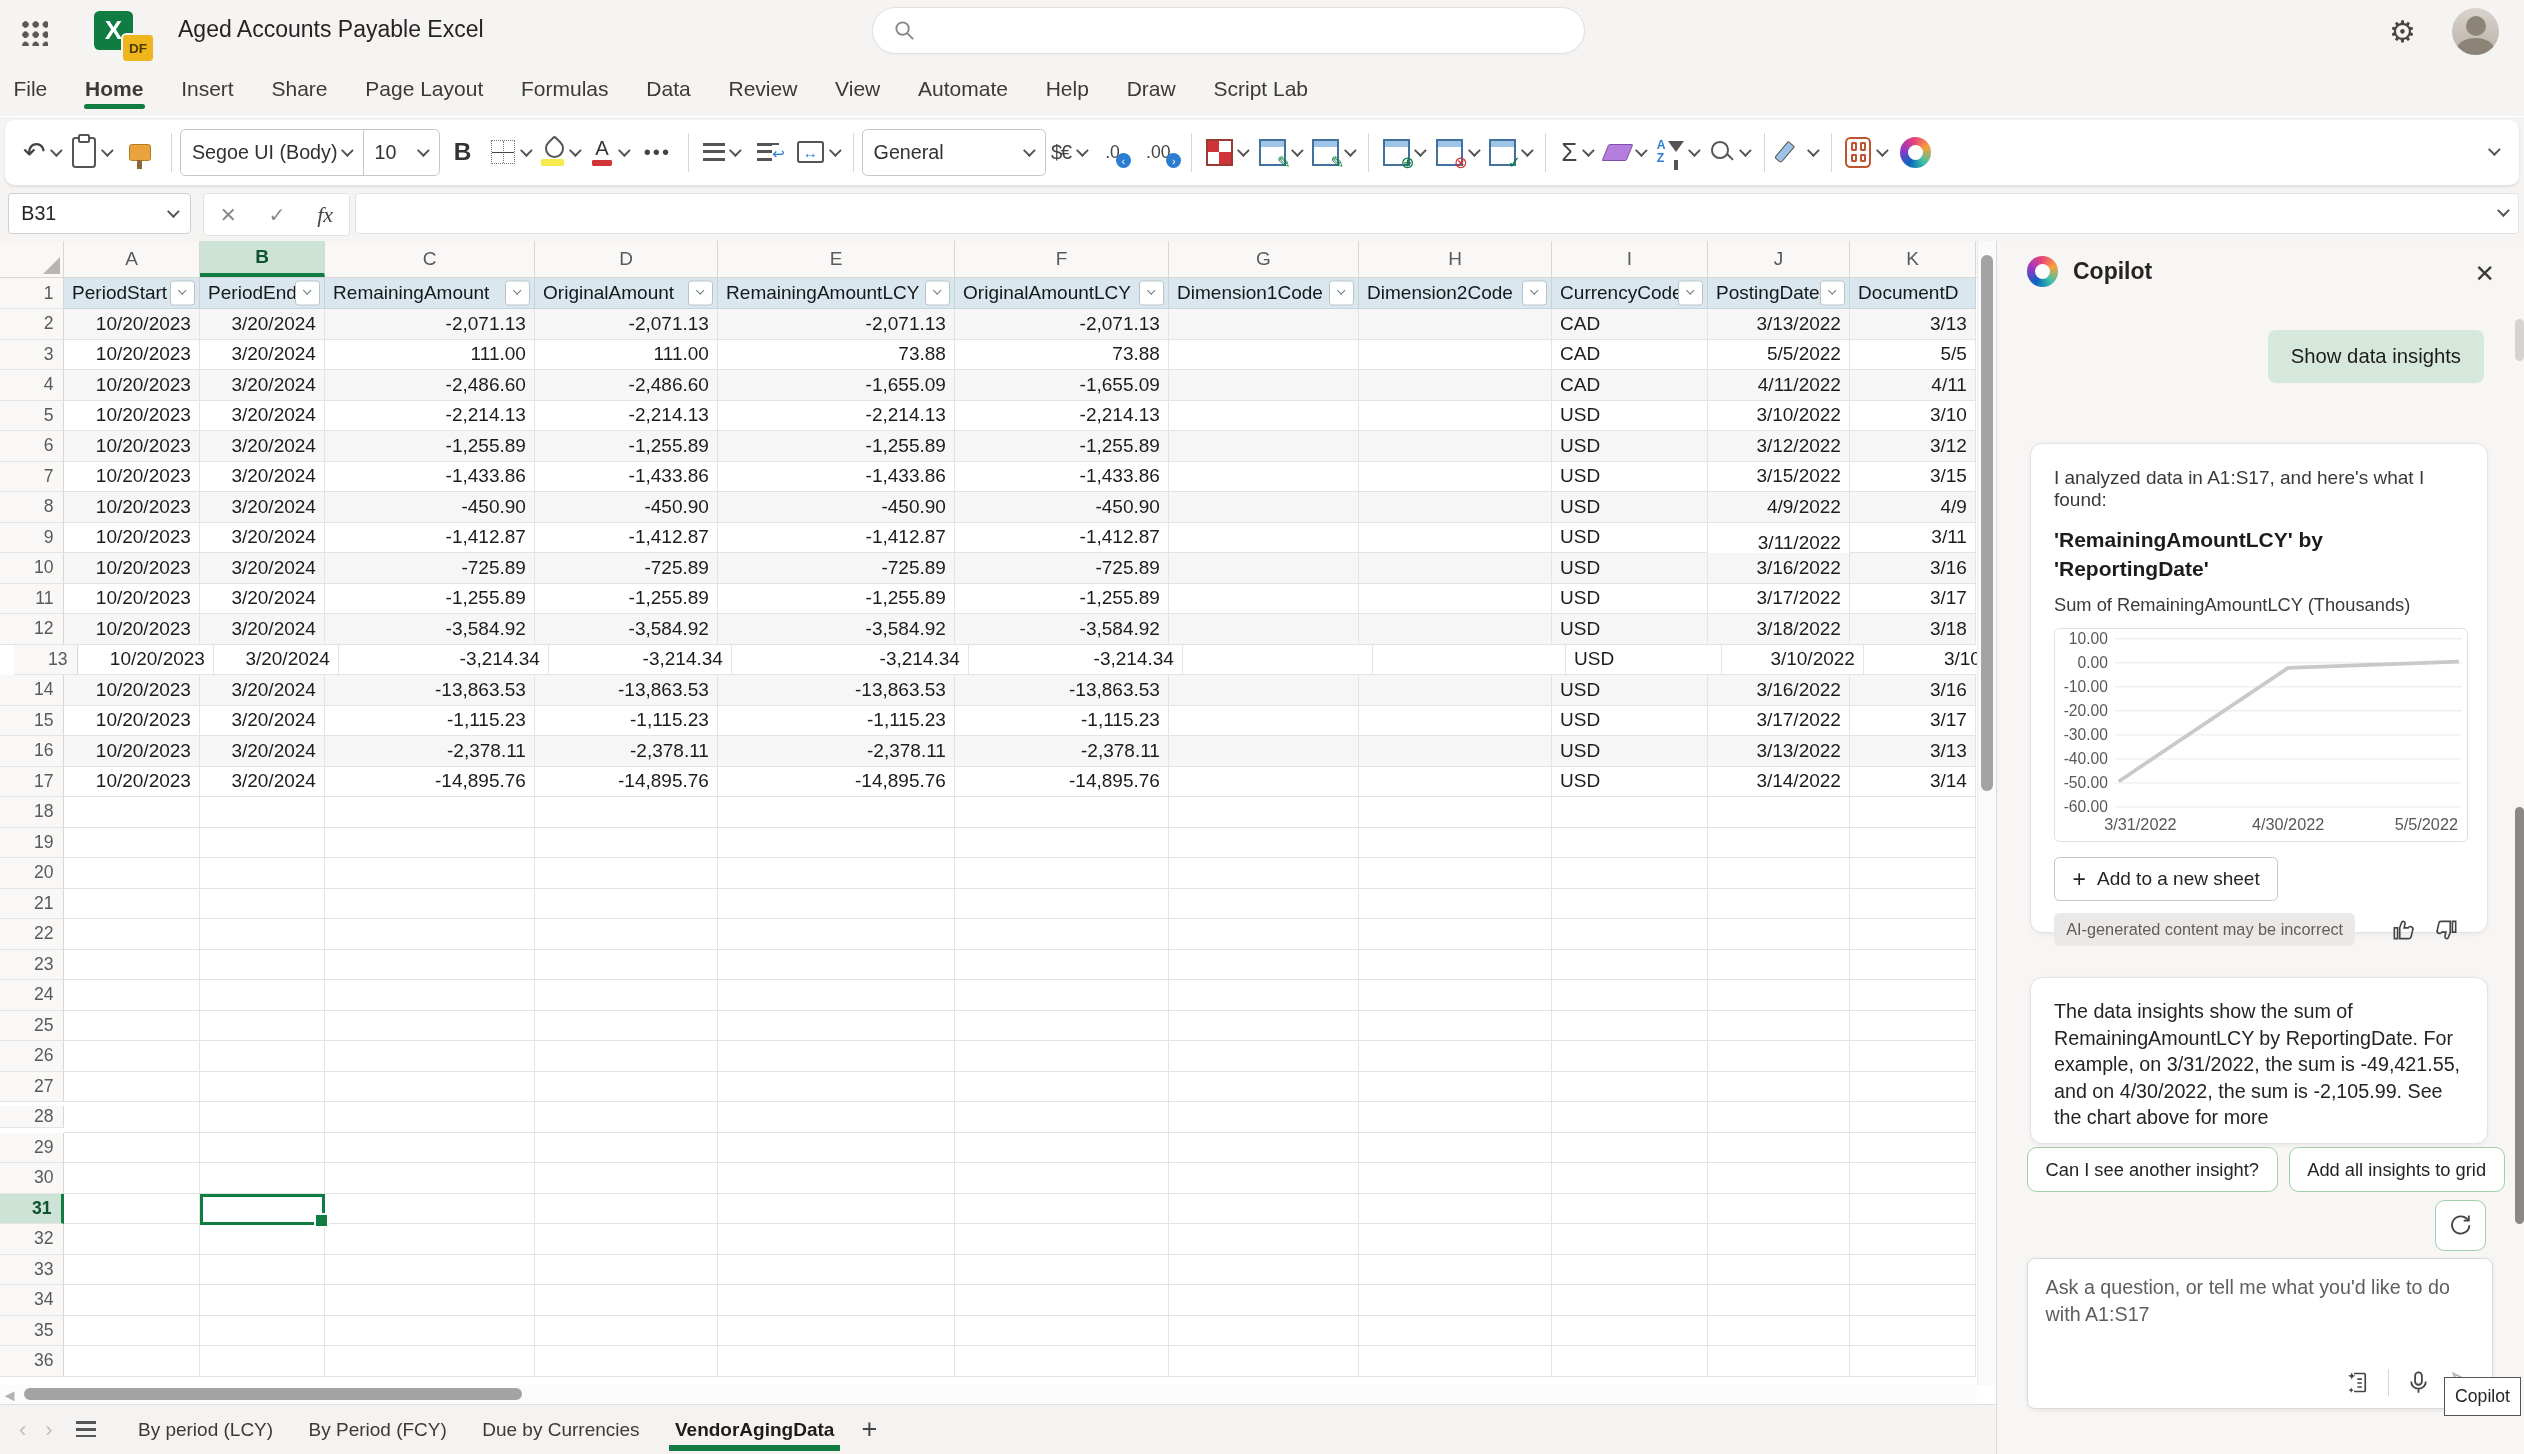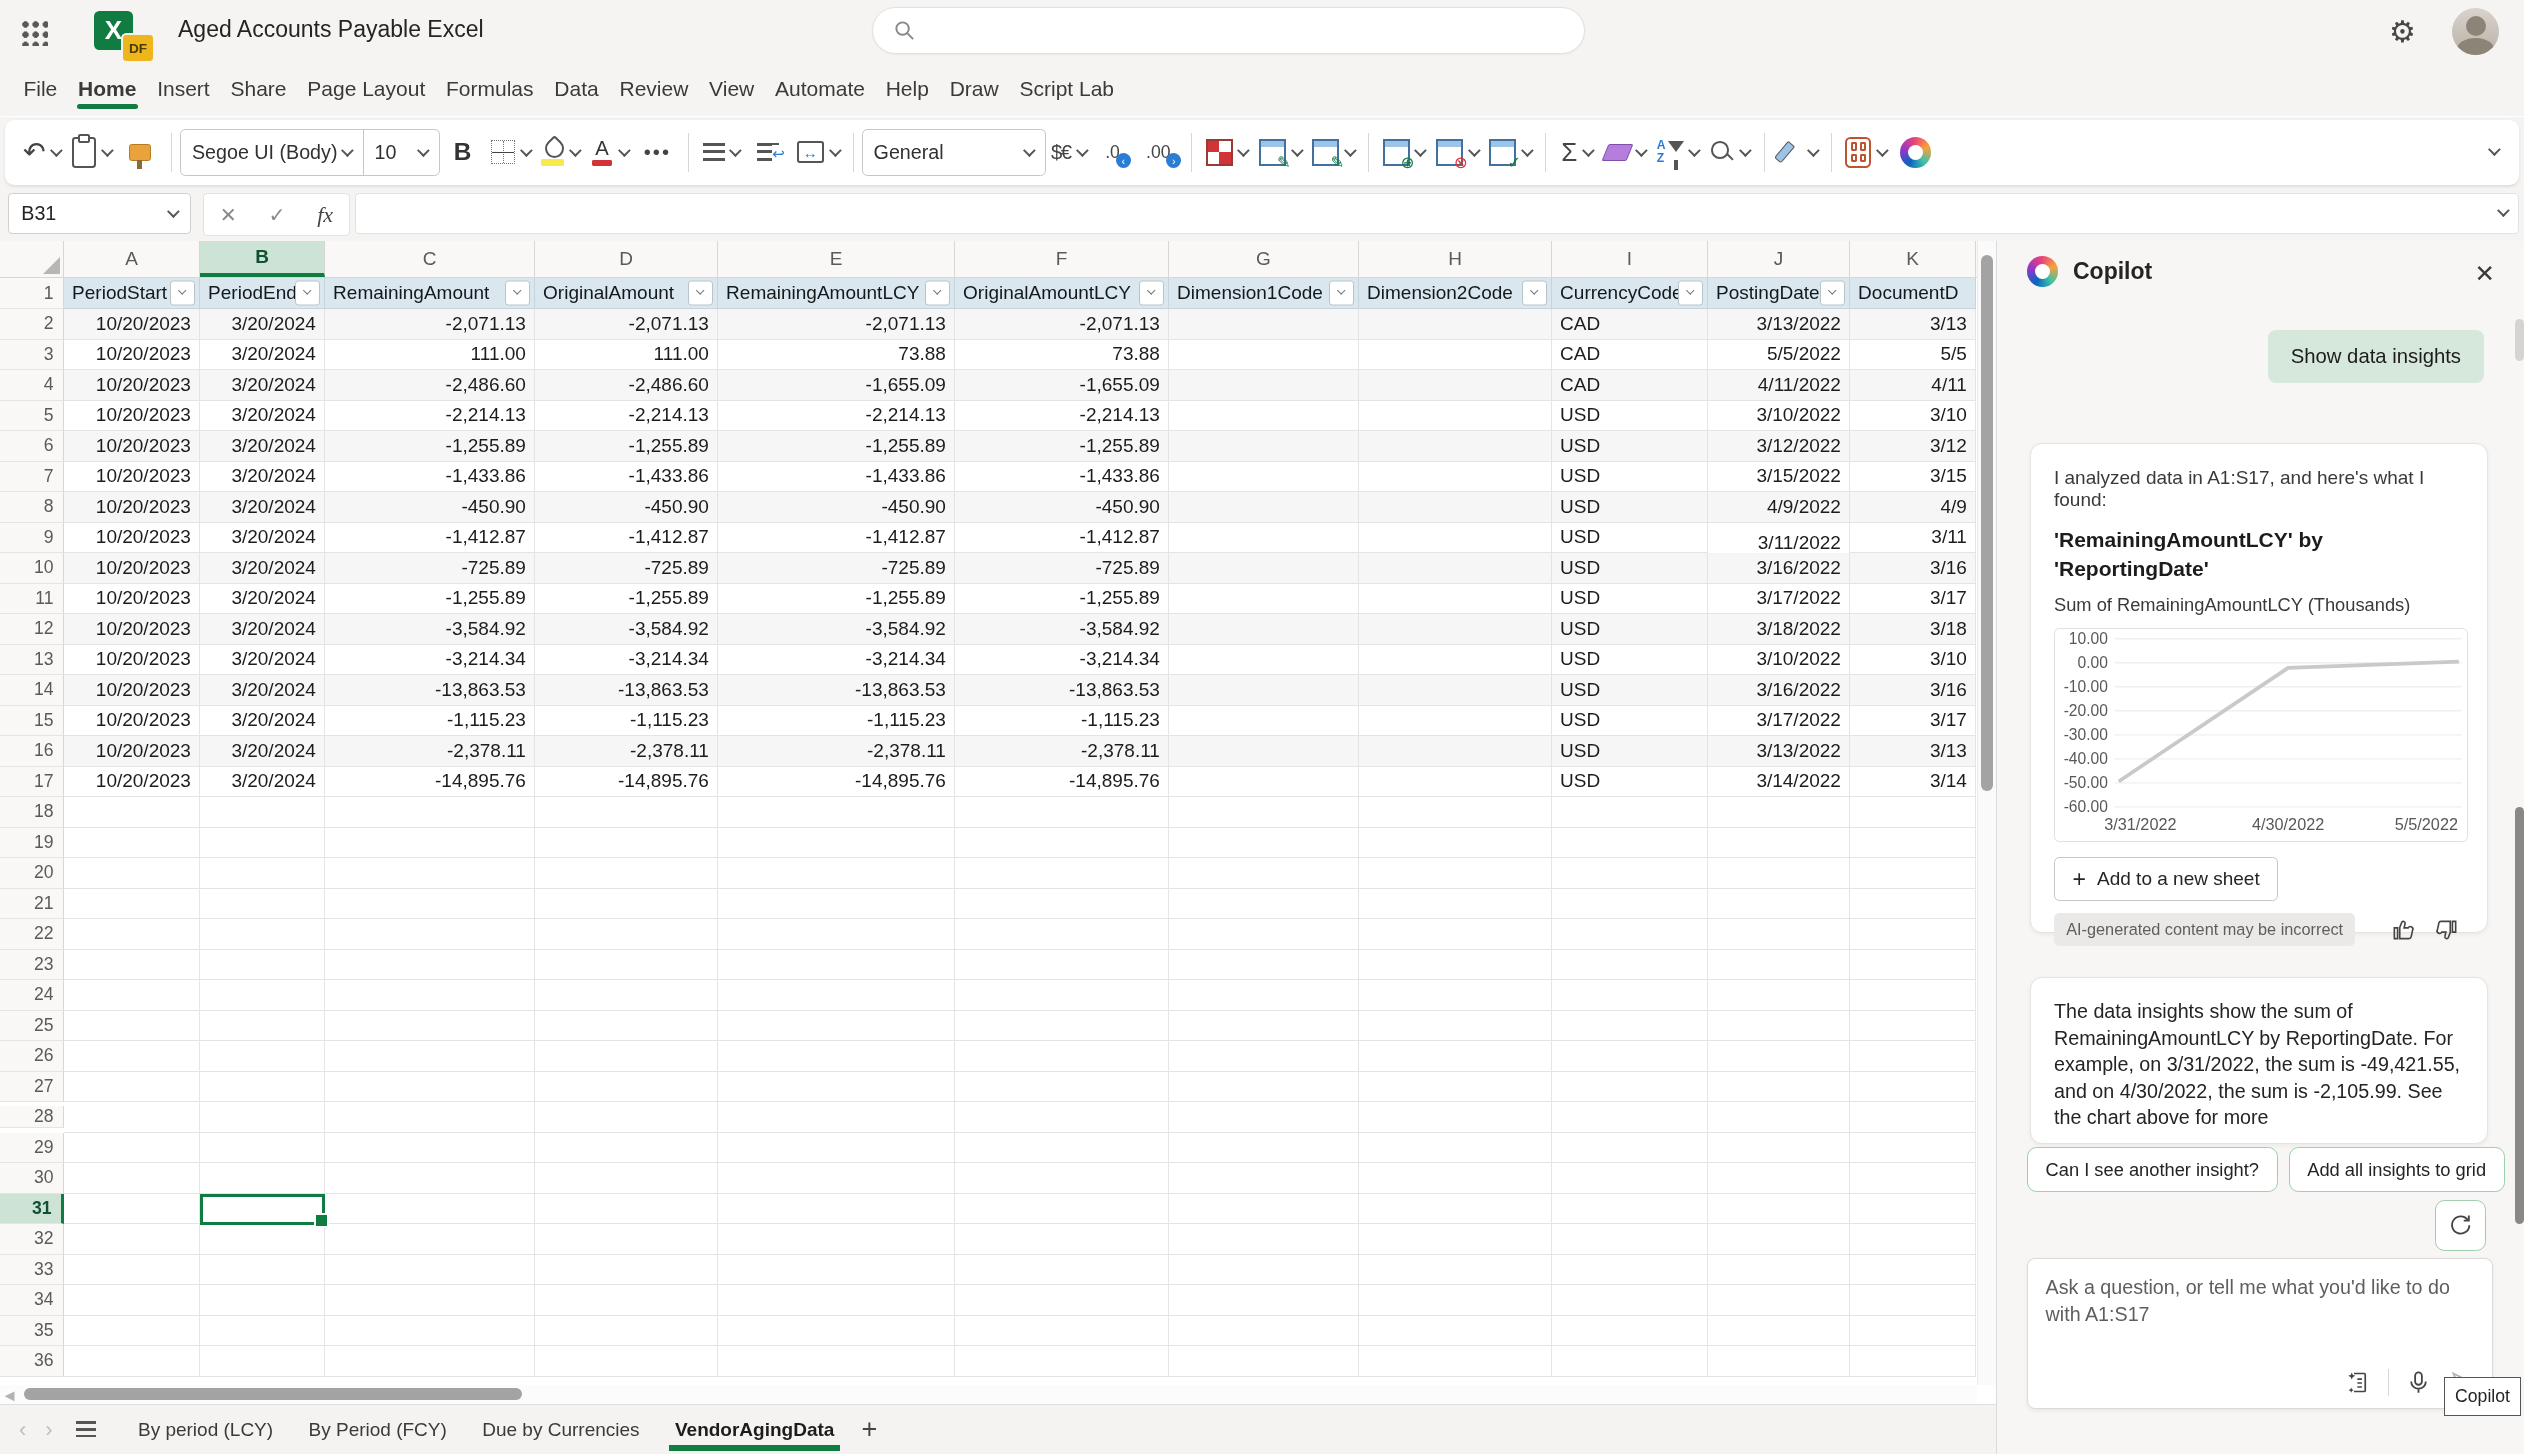--- a/index.html
+++ b/index.html
@@ -14,21 +14,21 @@
   .doc-title{left:178px;top:16.3px;font-size:23px;color:#252423;}
   .searchbox{left:872px;top:6.8px;width:713px;height:47px;background:#fff;border:0.7px solid #e3e1df;border-radius:26px;display:flex;align-items:center;padding-left:20.3px;box-sizing:border-box;gap:13.6px;box-shadow:0 0.7px 2px rgba(0,0,0,.05);}
   .searchbox input{border:none;outline:none;font-size:20.3px;color:#616161;width:597px;background:transparent;font-family:"Liberation Sans",sans-serif;}
   .gear{left:2389px;top:13.6px;font-size:30px;color:#484644;line-height:35px;cursor:pointer;}
   .avatar{left:2452px;top:7.5px;width:47px;height:47px;border-radius:50%;background:linear-gradient(180deg,#d8d3cc 0%,#b9b2a8 100%);overflow:hidden;cursor:pointer;}
   .avatar:before{content:"";position:absolute;left:13.6px;top:8.1px;width:20.3px;height:20.3px;border-radius:50%;background:#8d8478;}
   .avatar:after{content:"";position:absolute;left:5.4px;top:30px;width:37px;height:23px;border-radius:50% 50% 0 0;background:#8d8478;}
 
   
   #menubar{left:0;top:62px;width:2525px;height:54px;background:#f6f4f2;}
-  #menu-tabs{position:absolute;left:22px;top:0;height:54px;display:flex;align-items:center;gap:18px;}
+  #menu-tabs{position:absolute;left:12px;top:0;height:54px;display:flex;align-items:center;gap:35px;}
   .mtab{font-size:21px;color:#3b3a39;cursor:pointer;position:relative;padding:9.5px 1.4px;}
   .mtab.active{font-weight:bold;}
   .mtab.active:after{content:"";position:absolute;left:0;right:0;bottom:1.4px;height:4.7px;background:#107C41;border-radius:2.7px;}
   .chrome-btn{height:42px;border:0.7px solid #d1cfcd;background:#fff;border-radius:5.4px;display:flex;align-items:center;gap:9.5px;padding:0 16.3px;font-size:19.7px;color:#323130;box-sizing:border-box;cursor:pointer;}
   #btn-comments{left:1930px;top:70px;}
   #btn-catchup{left:2087px;top:70px;}
   #btn-editing{left:2227px;top:70px;}
   #btn-share{left:2377px;top:70px;background:#107C41;border-color:#107C41;color:#fff;}
 
   
@@ -870,21 +870,21 @@
           <div class="gcell l" style="width: 156px; height: 30.5px;">
             <span>USD</span>
           </div>
           <div class="gcell r" style="width: 142px; height: 30.5px; text-align: center;">
             <span>3/18/2022</span>
           </div>
           <div class="gcell r" style="width: 126px; height: 30.5px;">
             <span>3/18</span>
           </div>
         </div>
-        <div class="grow" style="height: 30.5px;">
+        <div class="grow" style="height: 30.5px; padding-left: 14px;">
           <div class="gutter">13</div>
           <div class="gcell r" style="width: 136px; height: 30.5px;">
             <span>10/20/2023</span>
           </div>
           <div class="gcell r" style="width: 125px; height: 30.5px;">
             <span>3/20/2024</span>
           </div>
           <div class="gcell r" style="width: 210px; height: 30.5px;">
             <span>-3,214.34</span>
           </div>

